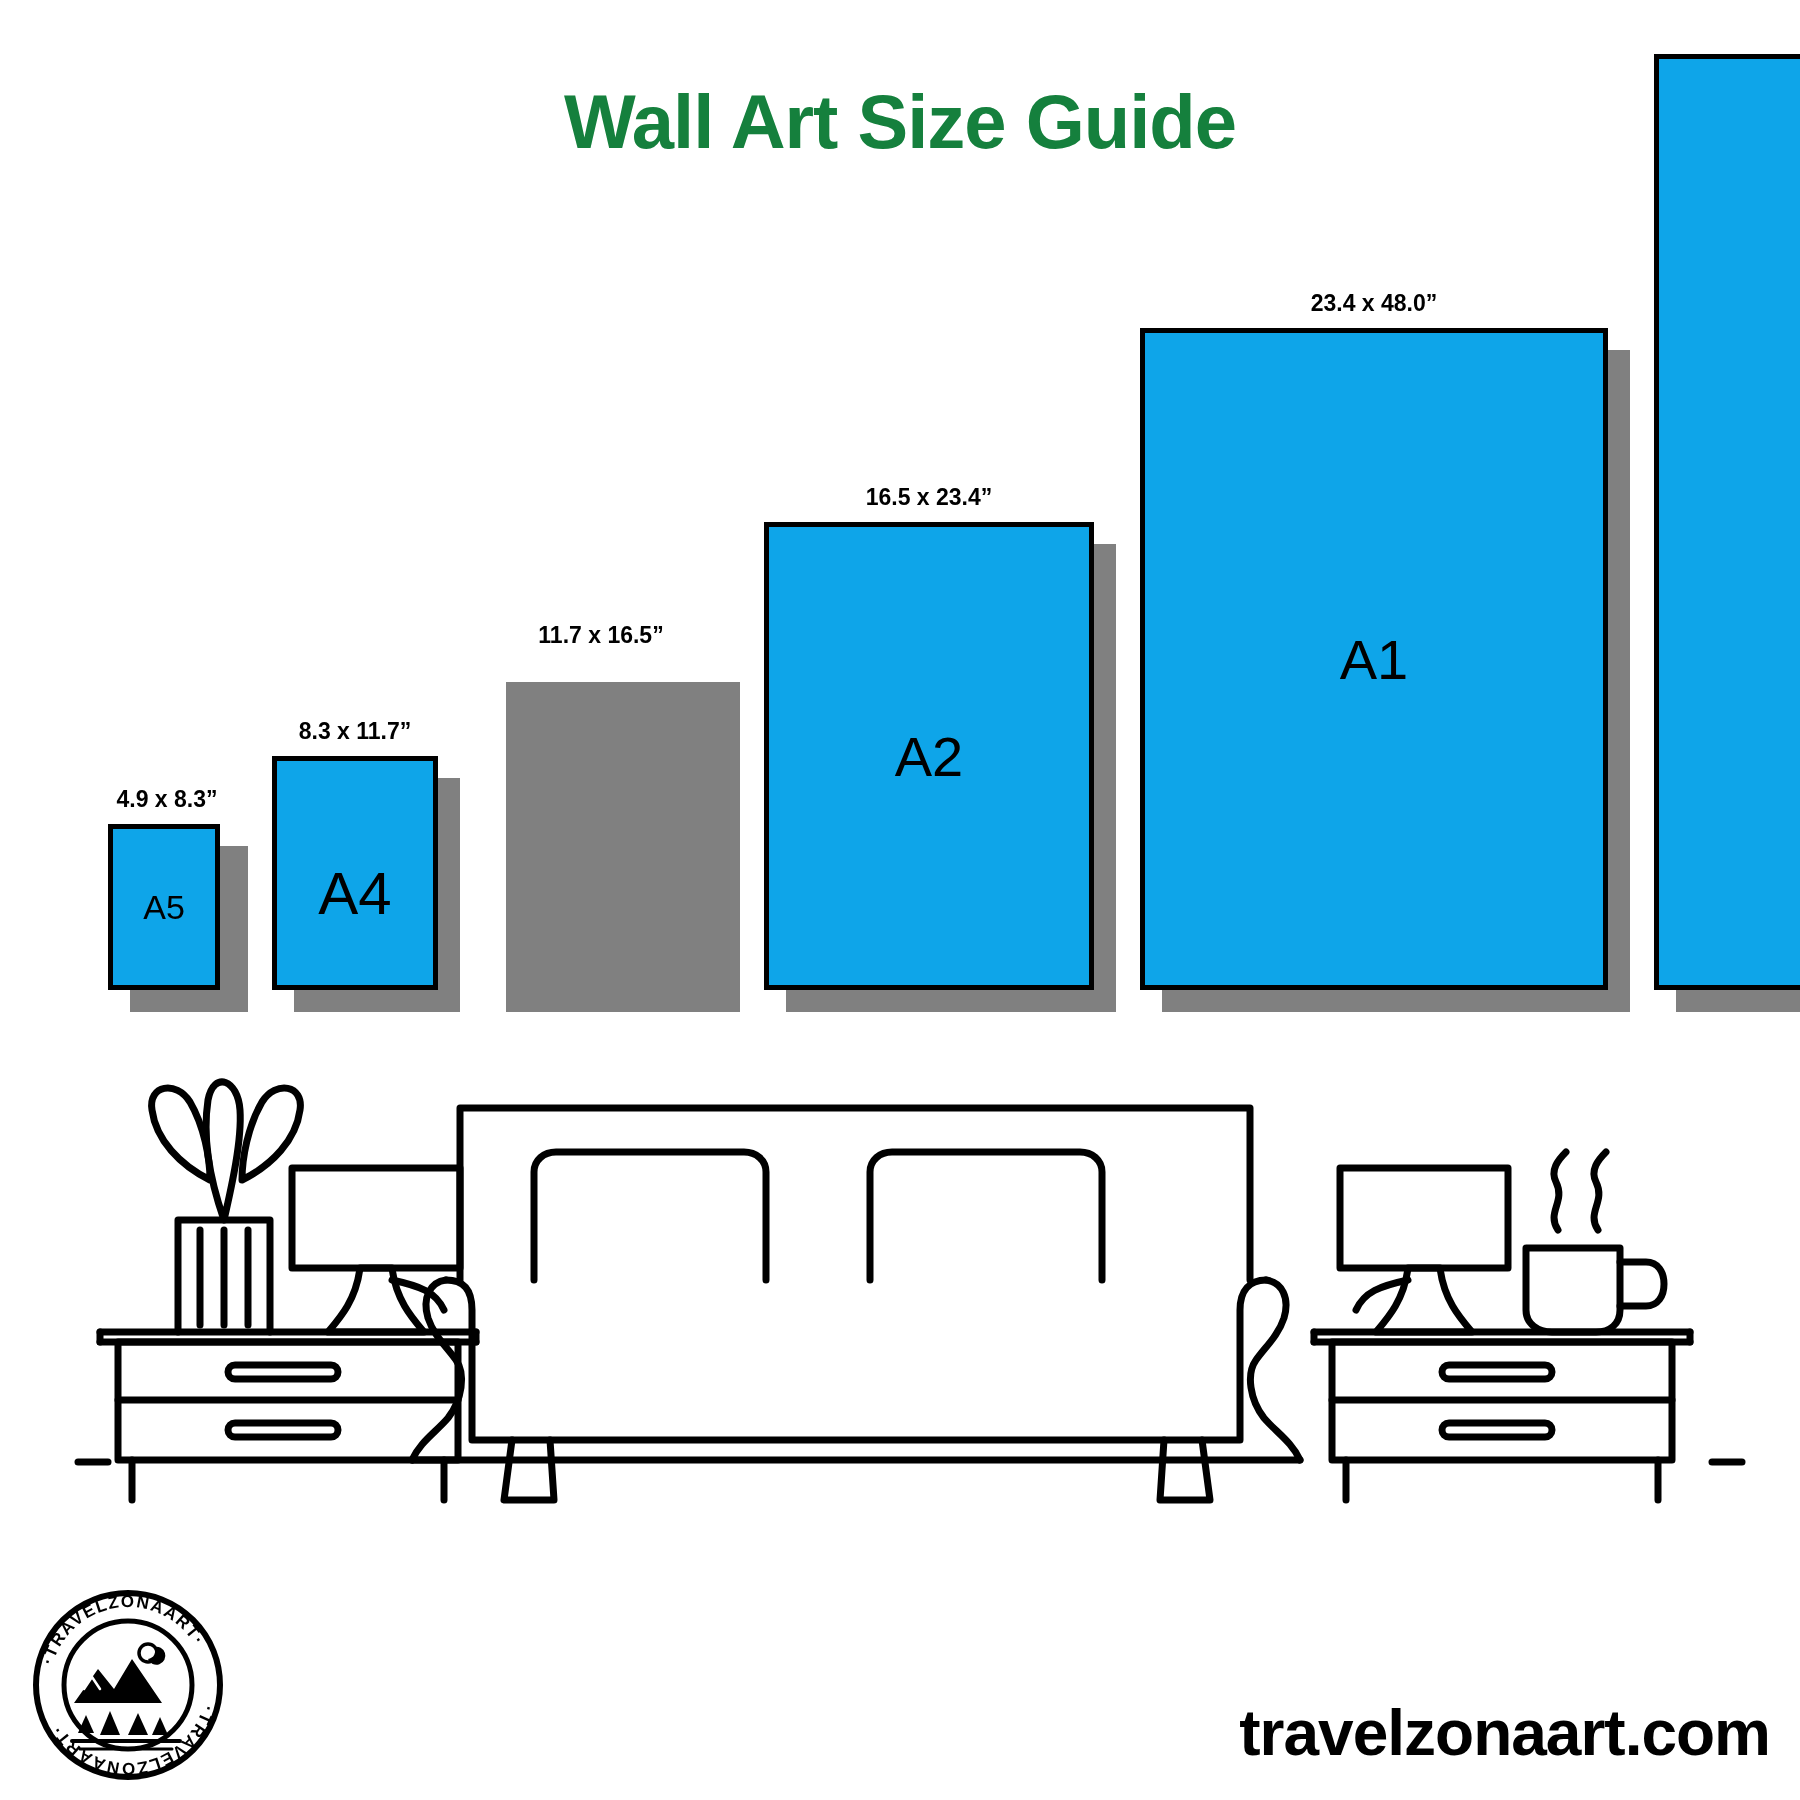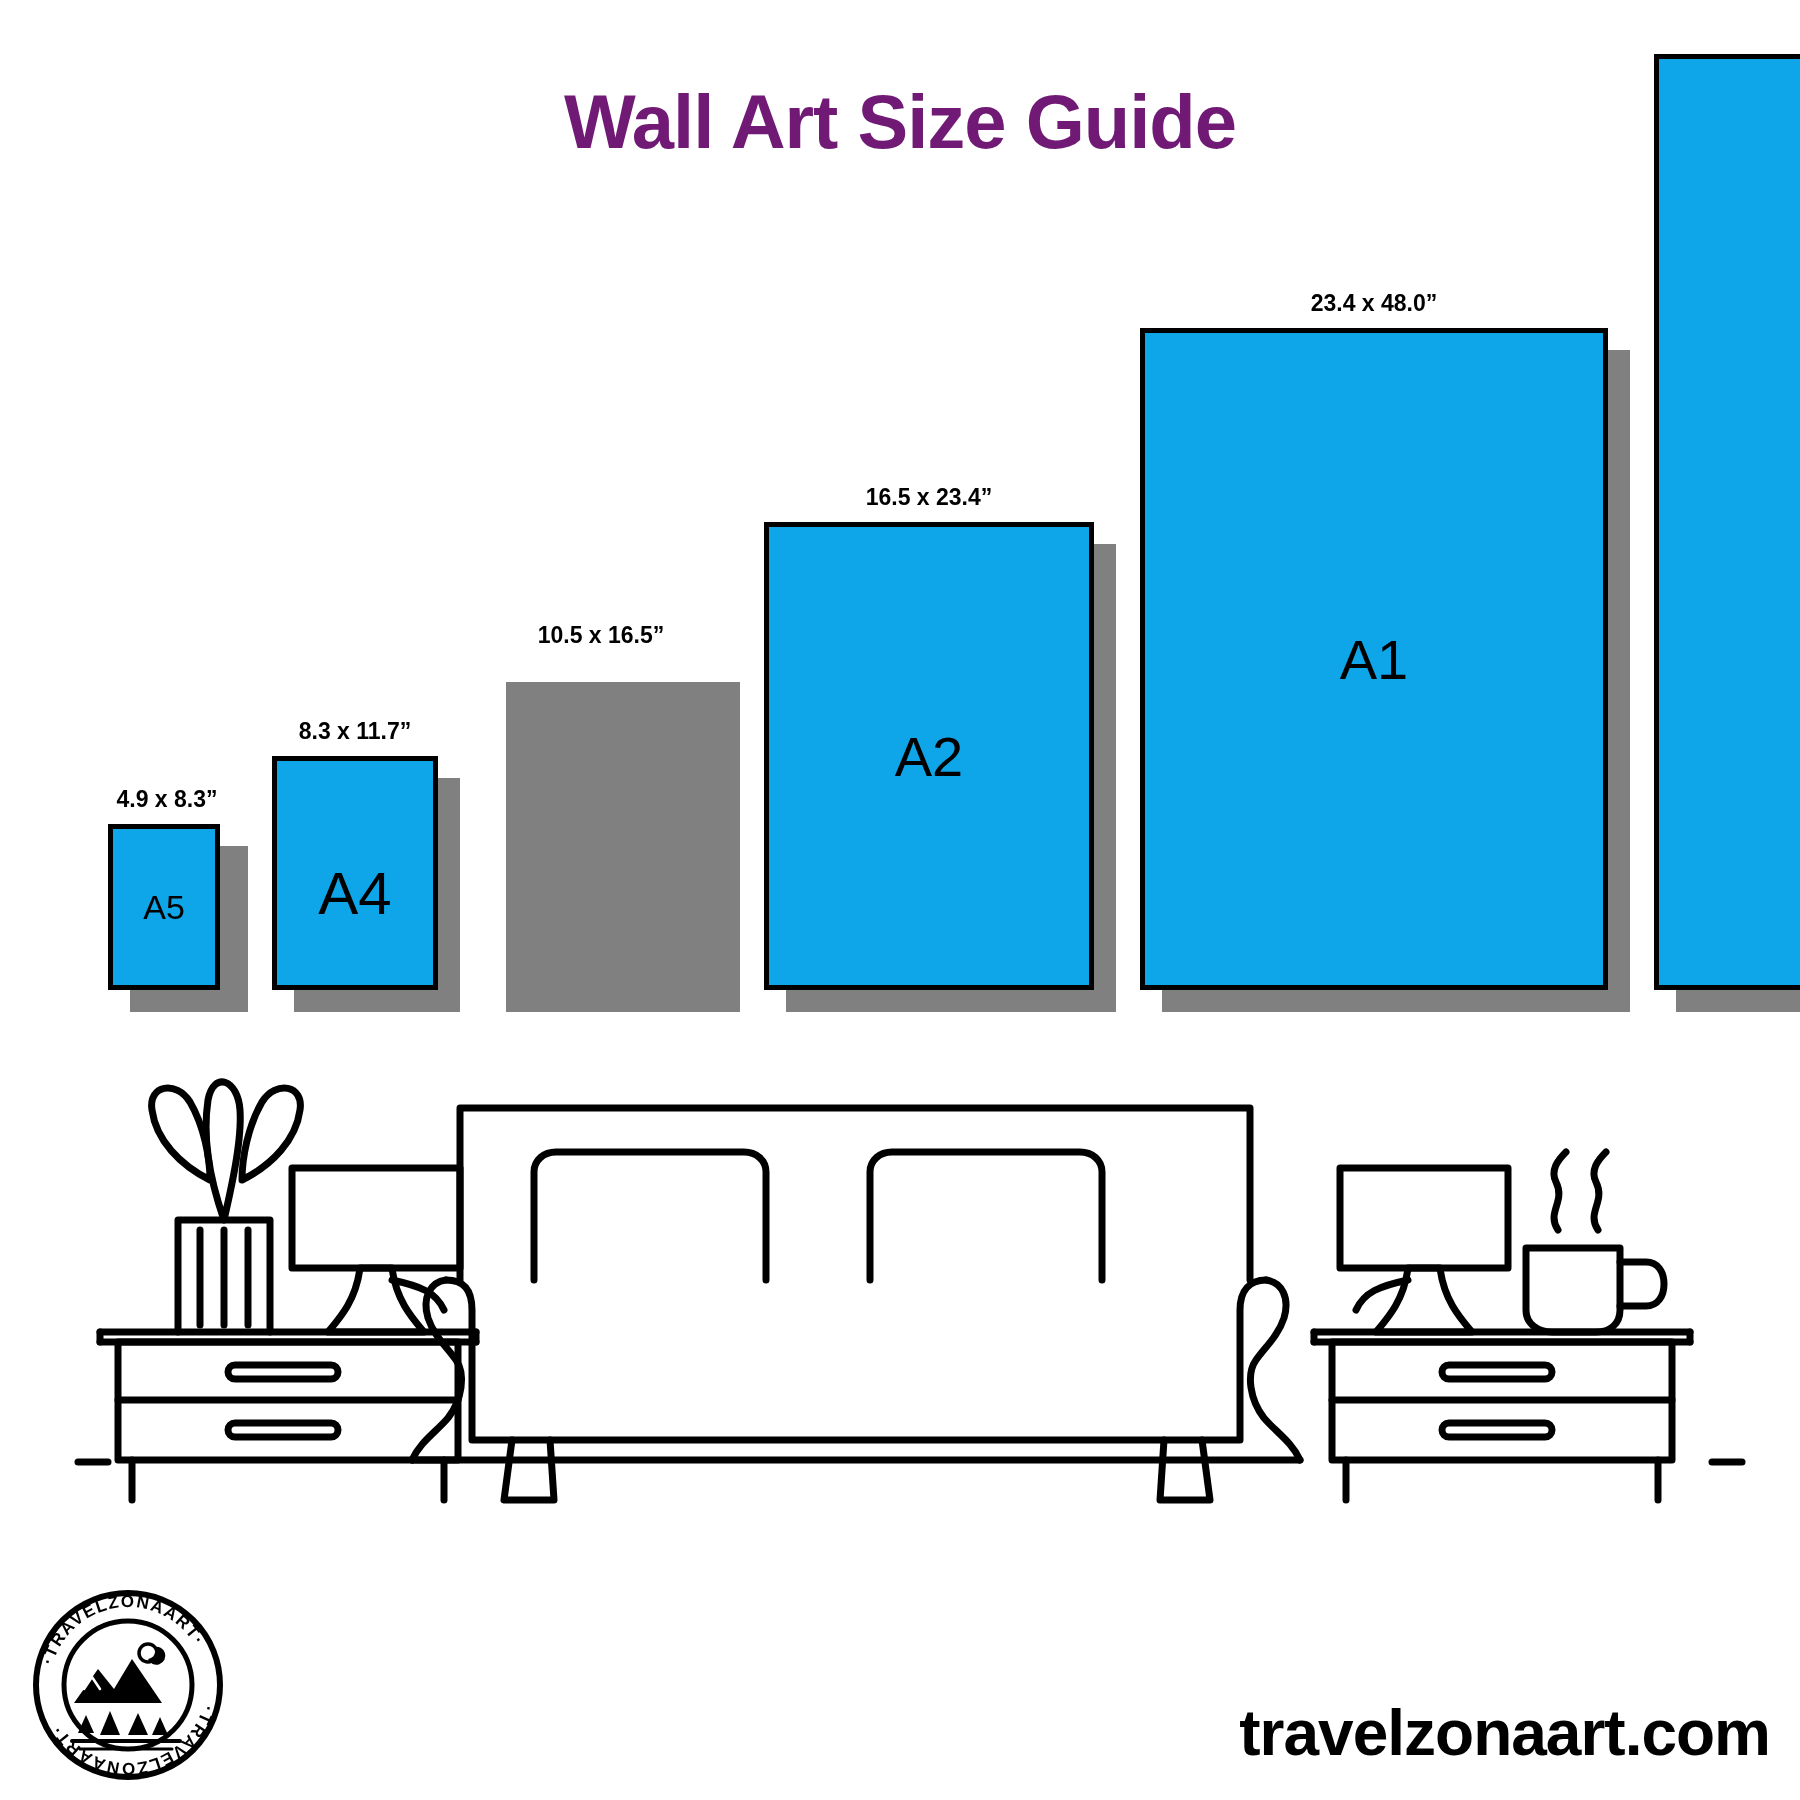--- a/index.html
+++ b/index.html
@@ -18,21 +18,21 @@
 
   #page-title {
     position: absolute;
     top: 78px;
     left: 0;
     width: 1800px;
     text-align: center;
     font-size: 76px;
     font-weight: bold;
     letter-spacing: -1px;
-    color: #701a75;
+    color: #15803d;
   }
 
   
   #frames {
     position: absolute;
     left: 0;
     top: 0;
     width: 1800px;
     height: 1030px;
   }
@@ -111,21 +111,21 @@
       </div>
     </div>
     <div class="frame-group" style="left: 272px; width: 188px; height: 256px; top: 756px; bottom: auto;">
       <div class="frame-dim" style="top: -38px; left: 83px;">8.3 x 11.7”</div>
       <div class="frame-shadow" style="left: 22px; top: 22px; width: 166px; height: 234px;"></div>
       <div class="frame-box" style="left: 0px; top: 0px; width: 166px; height: 234px;">
         <span class="frame-label" style="font-size: 60px; margin-top: 40px;">A4</span>
       </div>
     </div>
     <div class="frame-group" style="left: 484px; width: 256px; height: 352px; top: 660px; bottom: auto;">
-      <div class="frame-dim" style="top: -38px; left: 117px;">10.5 x 16.5”</div>
+      <div class="frame-dim" style="top: -38px; left: 117px;">11.7 x 16.5”</div>
       <div class="frame-shadow" style="left: 22px; top: 22px; width: 234px; height: 330px;"></div>
     </div>
     <div class="frame-group" style="left: 764px; width: 352px; height: 490px; top: 522px; bottom: auto; padding-left: 48px;">
       <div class="frame-dim" style="top: -38px; left: 165px;">16.5 x 23.4”</div>
       <div class="frame-shadow" style="left: 22px; top: 22px; width: 330px; height: 468px;"></div>
       <div class="frame-box" style="left: 0px; top: 0px; width: 330px; height: 468px;">
         <span class="frame-label" style="font-size: 56px;">A2</span>
       </div>
     </div>
     <div class="frame-group" style="left: 1140px; width: 490px; height: 684px; top: 328px; bottom: auto;">

